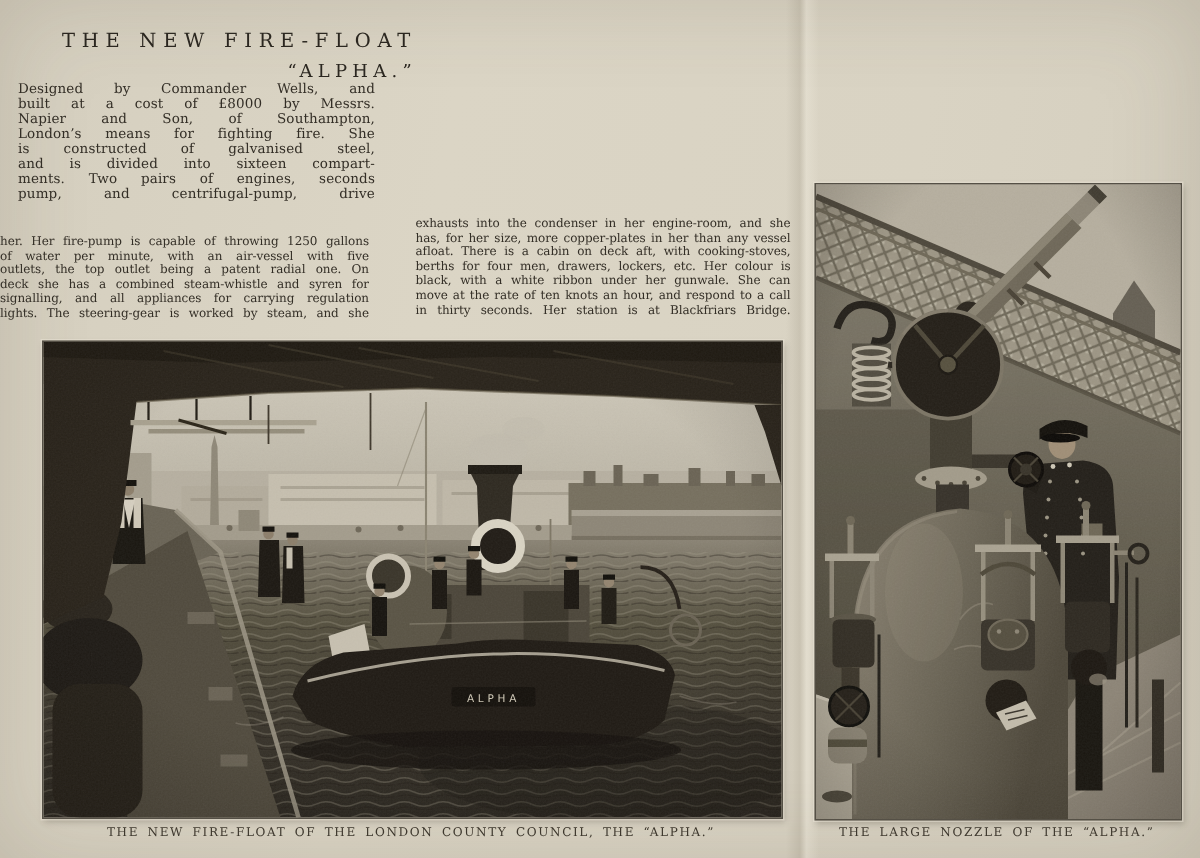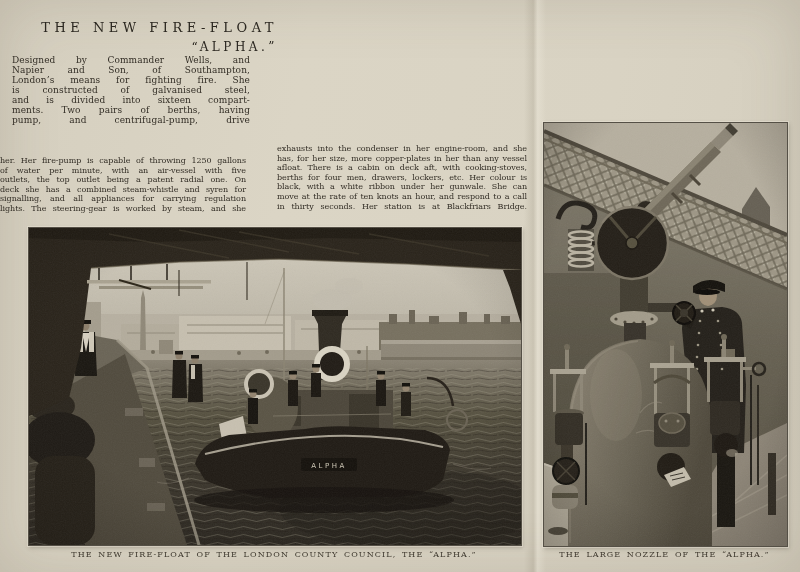--- a/index.html
+++ b/index.html
@@ -41,25 +41,26 @@
 <div id="page">
   <div class="gutter"></div>
 
   <div class="masthead">
     <div class="t1">THE NEW FIRE-FLOAT</div>
     <div class="t2">“ALPHA.”</div>
   </div>
 
   <div class="colblock" style="left:12px;top:43px;width:238px;">
     <div class="bline nline">Designed by Commander Wells, and</div>
+    <div class="bline nline">built at a cost of £8000 by Messrs.</div>
     <div class="bline nline">Napier and Son, of Southampton,</div>
     <div class="bline nline">London’s means for fighting fire. She</div>
     <div class="bline nline">is constructed of galvanised steel,</div>
     <div class="bline nline">and is divided into sixteen compart-</div>
-    <div class="bline nline">ments.  Two pairs of berths, having</div>
+    <div class="bline nline">ments.  Two pairs of engines, seconds</div>
     <div class="bline nline">pump, and centrifugal-pump, drive</div>
   </div>
 
   <div class="colblock" style="left:0;top:144px;width:246px;">
     <div class="bline wline">her.   Her fire-pump is capable of throwing 1250 gallons</div>
     <div class="bline wline">of water per minute, with an air-vessel with five</div>
     <div class="bline wline">outlets, the top outlet being a patent radial one.  On</div>
     <div class="bline wline">deck she has a combined steam-whistle and syren for</div>
     <div class="bline wline">signalling, and all appliances for carrying regulation</div>
     <div class="bline wline">lights.  The steering-gear is worked by steam, and she</div>

